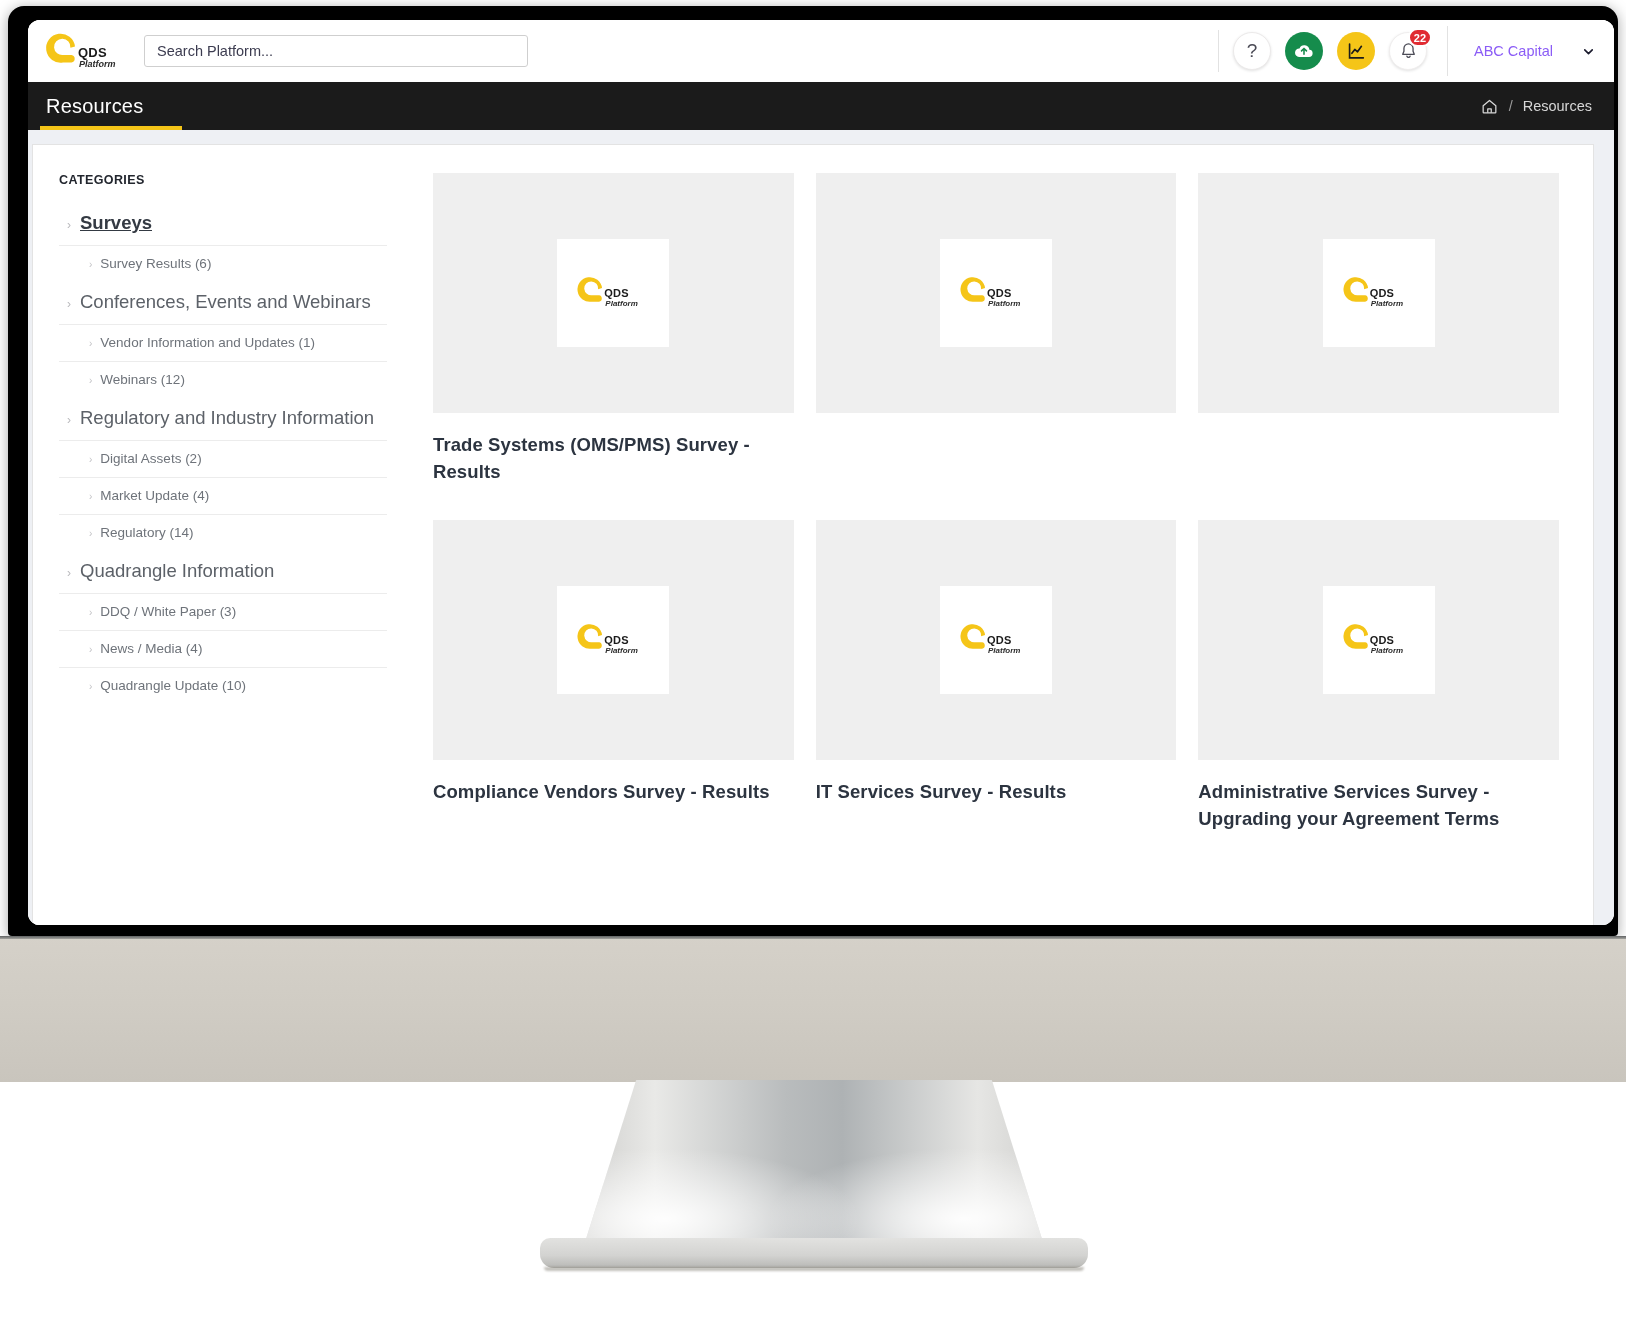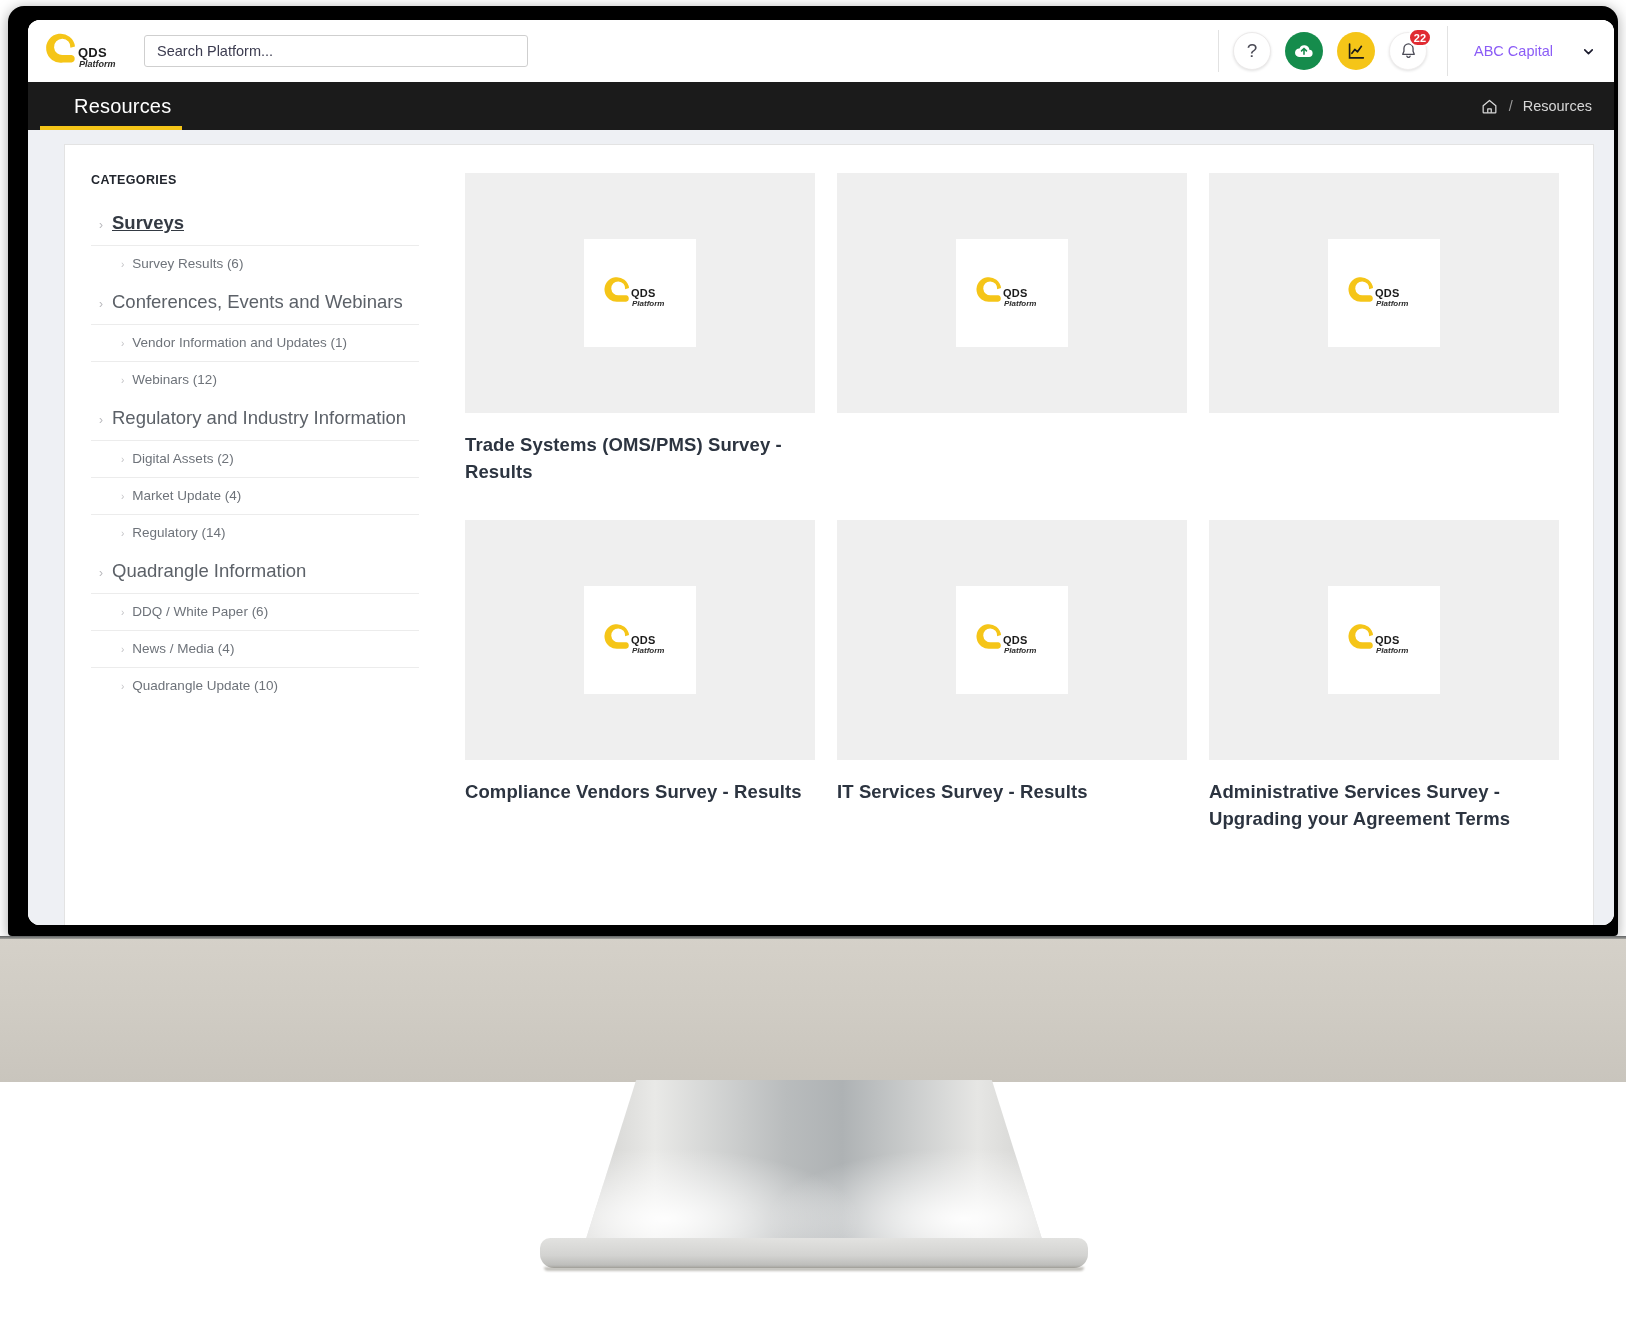--- a/index.html
+++ b/index.html
@@ -122,42 +122,42 @@
   }
 
   .acct-sep { width: 1px; height: 50px; background: #e2e2e2; margin: 0 0 0 6px; }
   .account { display: flex; align-items: center; padding: 0 18px 0 26px; cursor: pointer; }
   .account-name { font-size: 14.5px; color: #8b5cf6; margin-right: 28px; white-space: nowrap; }
 
   
   #navbar {
     position: absolute; left: 0; top: 62px; right: 0; height: 48px;
     background: #1b1b1b;
-    display: flex; align-items: center; padding-left: 28px;
+    display: flex; align-items: center;
   }
   #nav-title {
     color: #ffffff; font-size: 20px; font-weight: 400;
     margin-left: 18px; letter-spacing: .2px;
   }
   #nav-underline {
     position: absolute; left: 12px; bottom: 0; width: 142px; height: 4px;
     background: #f5c518;
   }
   #breadcrumb {
     margin-left: auto; margin-right: 22px;
     display: flex; align-items: center; gap: 10px;
     color: #d7d7d7; font-size: 14.5px;
   }
   #breadcrumb .sep { color: #9a9a9a; }
 
   
   #content {
     position: absolute; left: 0; top: 110px; right: 0; bottom: 0;
     background: #eef0f4;
-    padding: 14px 20px 0 36px;
+    padding: 14px 20px 0 4px;
   }
   #panel {
     width: 100%; height: 100%;
     background: #ffffff;
     border: 1px solid #e3e3e3;
     border-bottom: none;
     display: flex;
   }
 
   
@@ -340,21 +340,21 @@
                       <span class="label">Regulatory (14)</span>
                     </div>
                   </div>
                   <div class="cat-group">
                     <div class="cat-top">
                       <span class="chev">›</span>
                       <span class="label">Quadrangle Information</span>
                     </div>
                     <div class="cat-sub">
                       <span class="chev">›</span>
-                      <span class="label">DDQ / White Paper (6)</span>
+                      <span class="label">DDQ / White Paper (3)</span>
                     </div>
                     <div class="cat-sub">
                       <span class="chev">›</span>
                       <span class="label">News / Media (4)</span>
                     </div>
                     <div class="cat-sub">
                       <span class="chev">›</span>
                       <span class="label">Quadrangle Update (10)</span>
                     </div>
                   </div>

